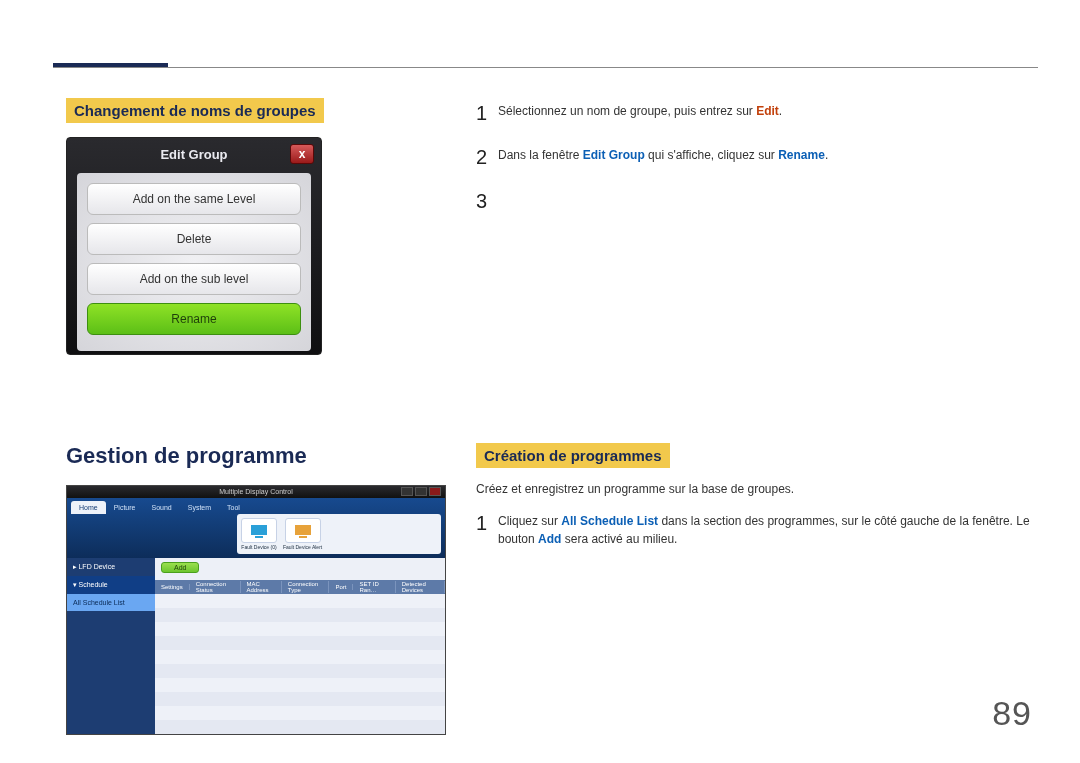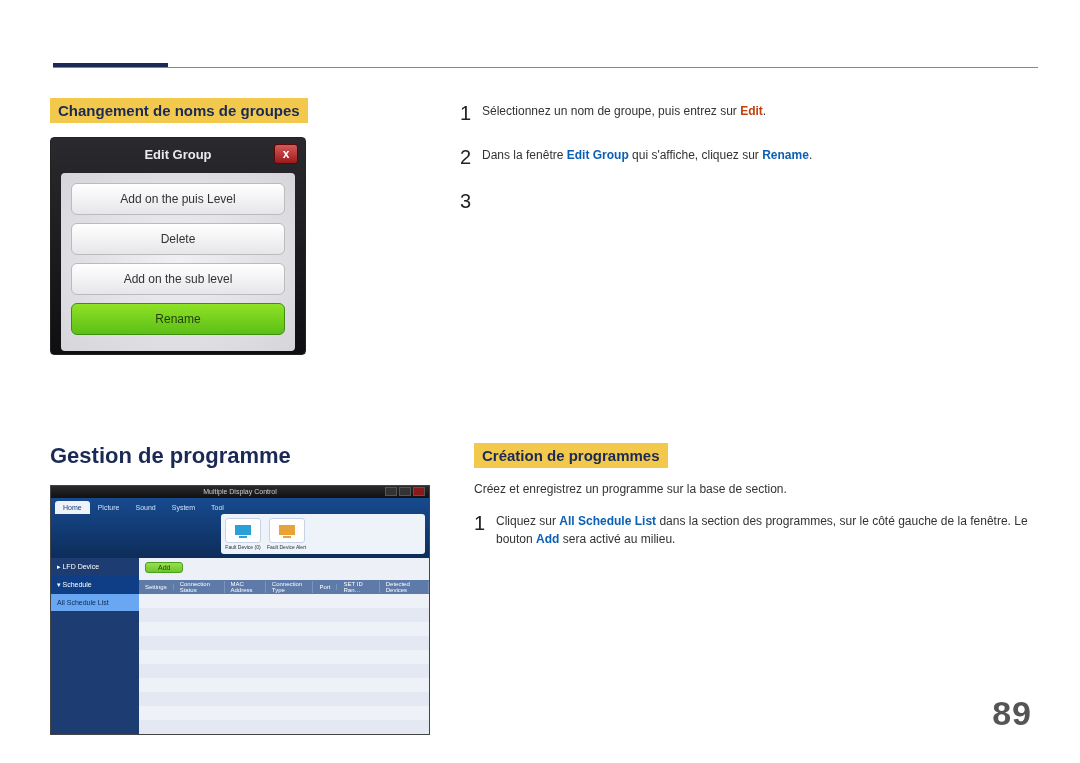--- a/index.html
+++ b/index.html
@@ -23,21 +23,21 @@
     position: absolute;
     top: 67px;
     left: 53px;
     right: 42px;
     height: 1px;
     background: #888;
   }
   .content {
     position: absolute;
     top: 98px;
-    left: 50px;
+    left: 66px;
     right: 42px;
   }
   .cols {
     display: flex;
     gap: 30px;
   }
   .left { width: 380px; }
   .right { flex: 1; }
   .hl {
     display: inline-block;
@@ -101,21 +101,21 @@
     color: #1f3f0a;
   }
   
   .step { display:flex; align-items:flex-start; margin-bottom: 14px; font-size: 12px; color:#333; line-height:1.5;}
   .step-num { width: 22px; font-size: 20px; color:#222; font-weight: 400; }
   .step-text { flex:1; padding-top:4px; }
   .step-text b.edit { color:#c2410c; }
   .step-text b.k { color:#0b5fb5; }
 
   
-  .section2 { margin-top: 88px; display:flex; gap:44px;}
+  .section2 { margin-top: 88px; display:flex; gap:30px;}
   .h3 {
     font-size: 22px;
     color: #1a2a55;
     font-weight: bold;
     margin-bottom: 16px;
   }
   .app {
     width: 380px;
     height: 250px;
     border: 1px solid #444;
@@ -152,21 +152,21 @@
   .gridhead { position:absolute; top:22px; left:0; right:0; height:14px; background:#5d7aa8; color:#fff; display:flex; font-size:6px; align-items:center;}
   .gh { padding:0 6px; border-right:1px solid #7b94bd;}
   .gridrows { position:absolute; top:36px; left:0; right:0; bottom:0; background:repeating-linear-gradient(#eef1f8,#eef1f8 14px,#e4e8f2 14px,#e4e8f2 28px);}
   .intro { font-size:12px; color:#333; margin-bottom:12px; }
   .pagenum {
     position:absolute;
     bottom:30px;
     right:48px;
     font-size:34px;
     color:#555;
-    font-weight:700;
+    font-weight:400;
     letter-spacing:1px;
   }
   .win-ctl { position:absolute; top:1px; right:4px; display:flex; gap:2px;}
   .wc { width:12px;height:9px;background:#333;border:1px solid #555;}
   .wc.red{background:#8a1a1a;}
 </style>
 </head>
 <body>
 
 <div class="topbar-seg"></div>
@@ -174,21 +174,21 @@
 
 <div class="content">
   <div class="cols">
     <div class="left">
       <div class="hl">Changement de noms de groupes</div>
 
       <div class="dialog">
         <div class="dialog-title">Edit Group</div>
         <div class="dialog-close">x</div>
         <div class="dlg-body">
-          <div class="dlg-btn">Add on the puis Level</div>
+          <div class="dlg-btn">Add on the same Level</div>
           <div class="dlg-btn">Delete</div>
           <div class="dlg-btn">Add on the sub level</div>
           <div class="dlg-btn sel">Rename</div>
         </div>
       </div>
     </div>
 
     <div class="right">
       <div class="step">
         <div class="step-num">1</div>
@@ -267,21 +267,21 @@
               <div class="gh">Detected Devices</div>
             </div>
             <div class="gridrows"></div>
           </div>
         </div>
       </div>
     </div>
 
     <div class="right">
       <div class="hl">Création de programmes</div>
-      <div class="intro">Créez et enregistrez un programme sur la base de section.</div>
+      <div class="intro">Créez et enregistrez un programme sur la base de groupes.</div>
       <div class="step">
         <div class="step-num">1</div>
         <div class="step-text">
           <span>Cliquez sur </span><b class="k">All Schedule List</b><span> dans la section des programmes, sur le côté gauche de la fenêtre. Le bouton </span><b class="k">Add</b><span> sera activé au milieu.</span>
         </div>
       </div>
     </div>
   </div>
 </div>
 

